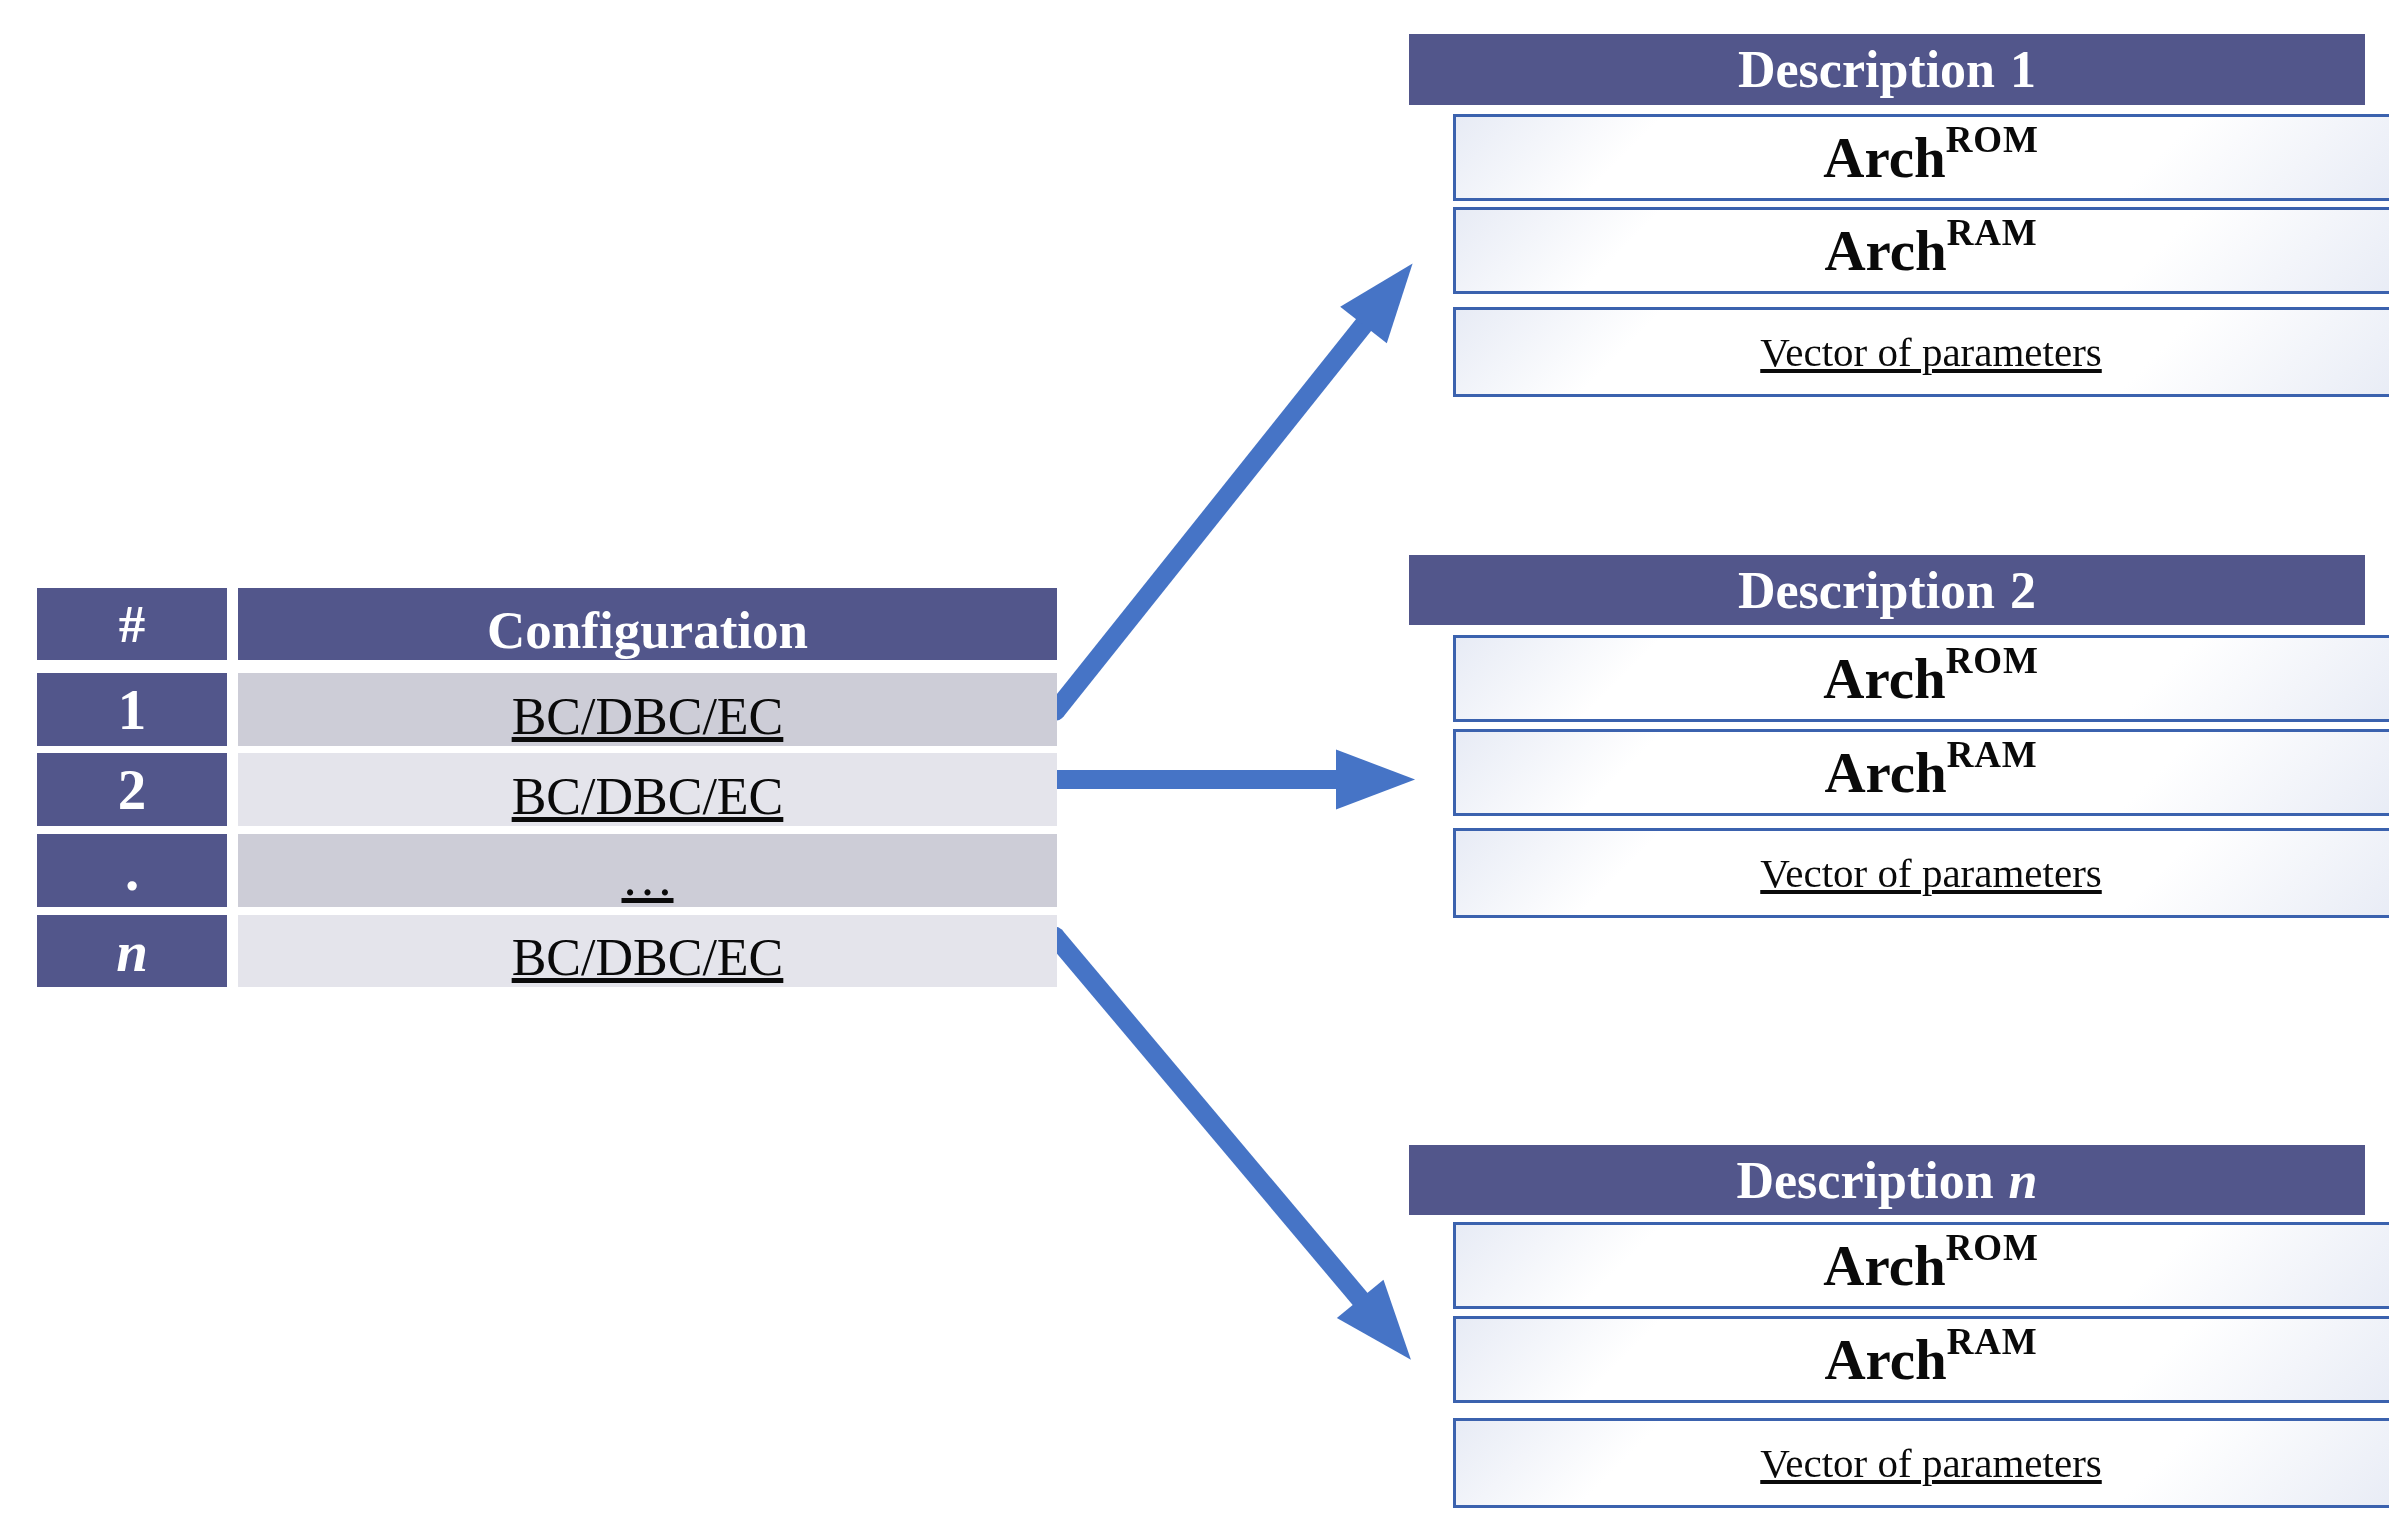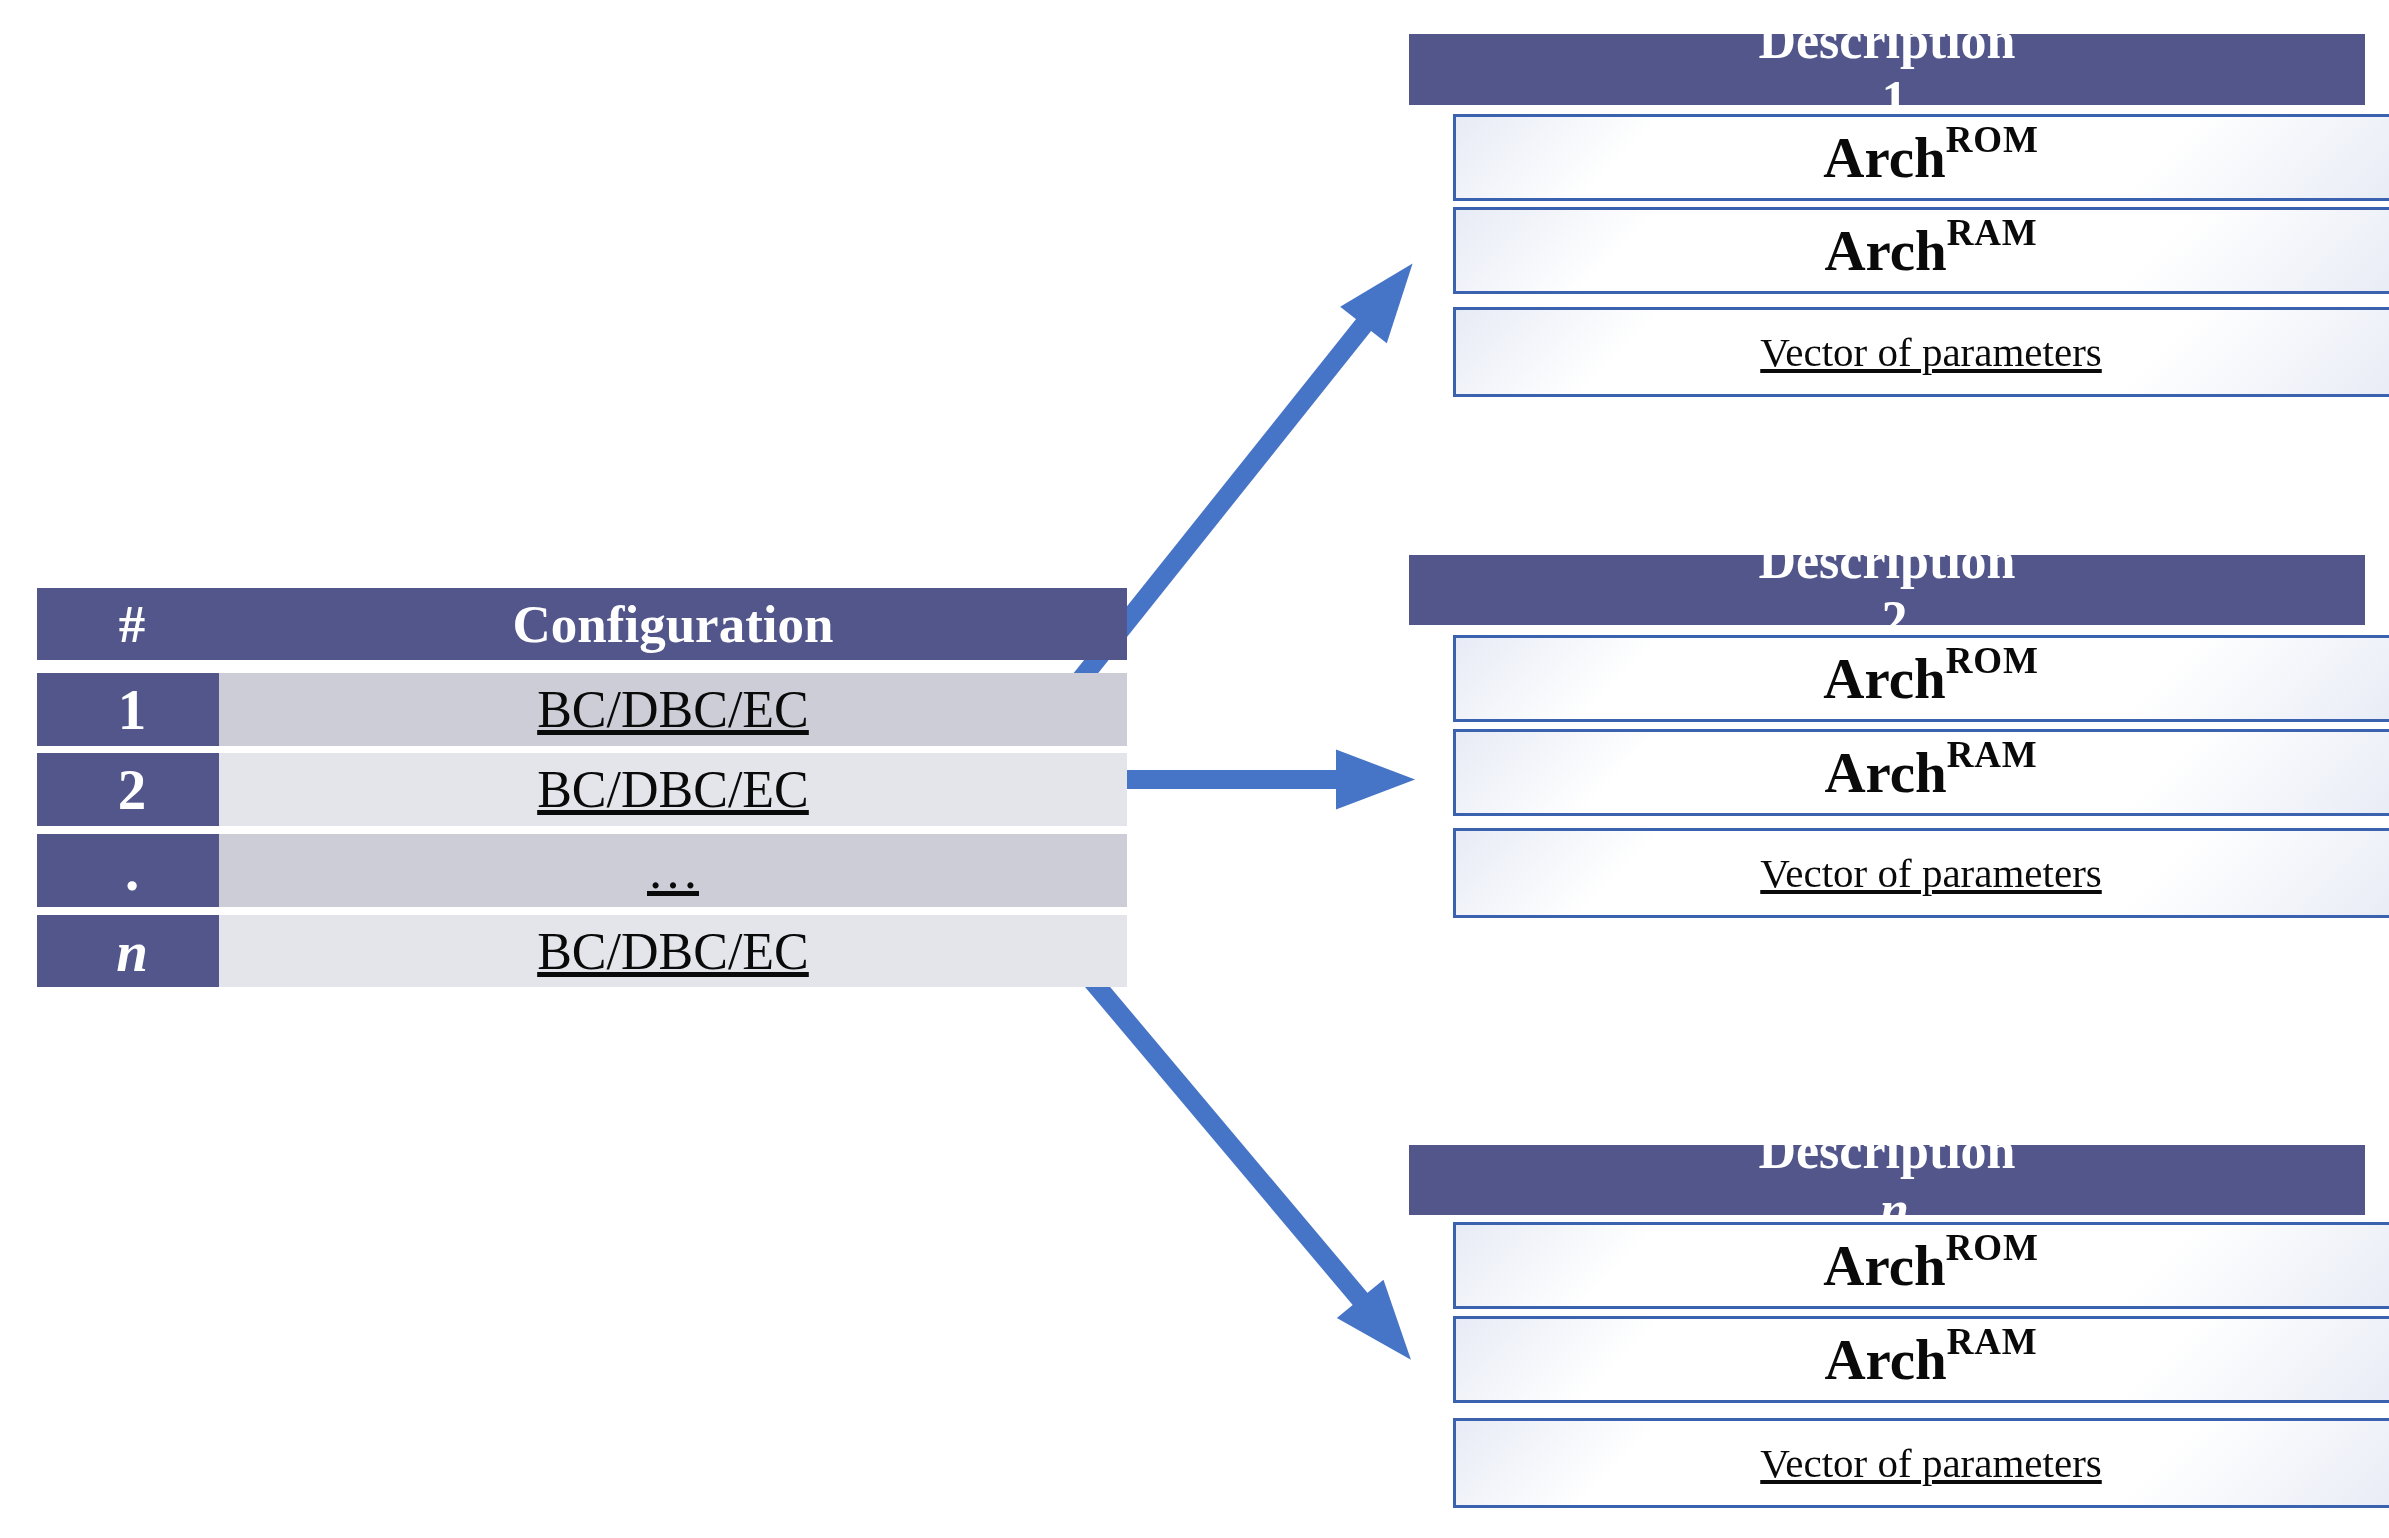--- a/index.html
+++ b/index.html
@@ -36,37 +36,36 @@
     font-size: 57px;
   }
   .cfgcell {
     color: #0a0a0a;
     font-size: 52px;
     text-decoration: underline;
   }
   .row-dark  { background: #CDCDD7; }
   .row-light { background: #E4E4EB; }
   .col-num { left: 37px;  width: 190px; }
-  .col-cfg { left: 219px; width: 908px; }
+  .col-cfg { left: 238px; width: 819px; align-items: flex-end; }
   .trow-h { top: 588px;  height: 72px; }
   .trow-1 { top: 673px;  height: 73px; }
   .trow-2 { top: 753px;  height: 73px; }
   .trow-3 { top: 834px; height: 73px; }
   .trow-4 { top: 915px; height: 72px; }
   .it { font-style: italic; }
   
   .dhdr, .dbox {
     position: absolute;
     left: 1409px;
     width: 956px;
     display: flex;
     align-items: center;
     justify-content: center;
     box-sizing: border-box;
-    flex-direction: column;
   }
   .dhdr {
     background: #52568B;
     color: #ffffff;
     font-weight: bold;
     font-size: 52px;
   }
   .dhdr .tnum { margin-left: 15px; }
   .dbox {
     border: 3.3px solid #3B62AE;

